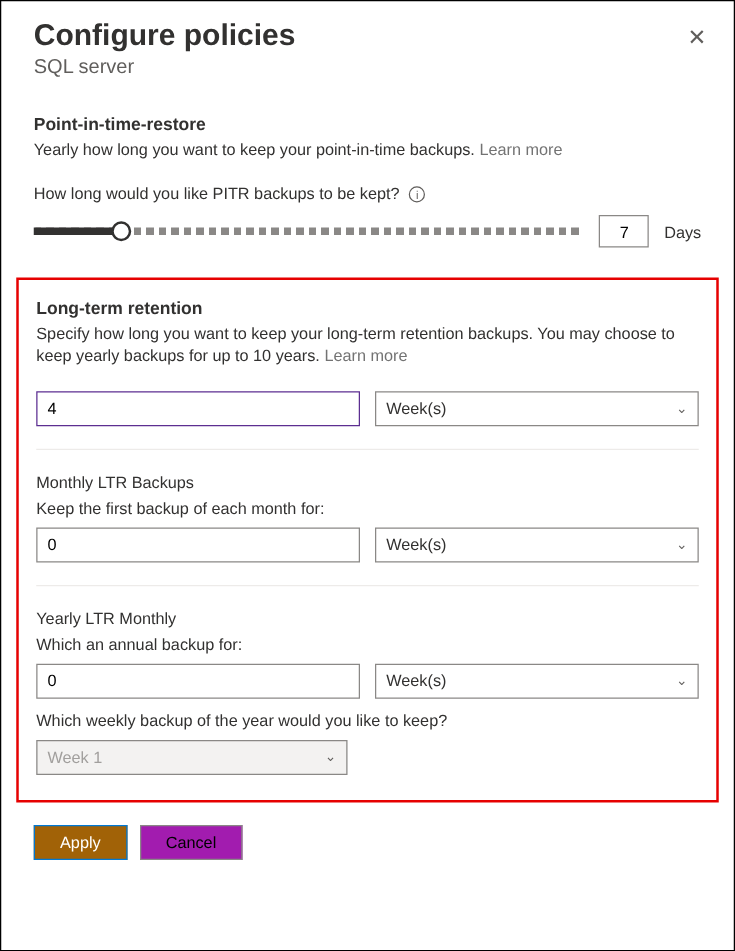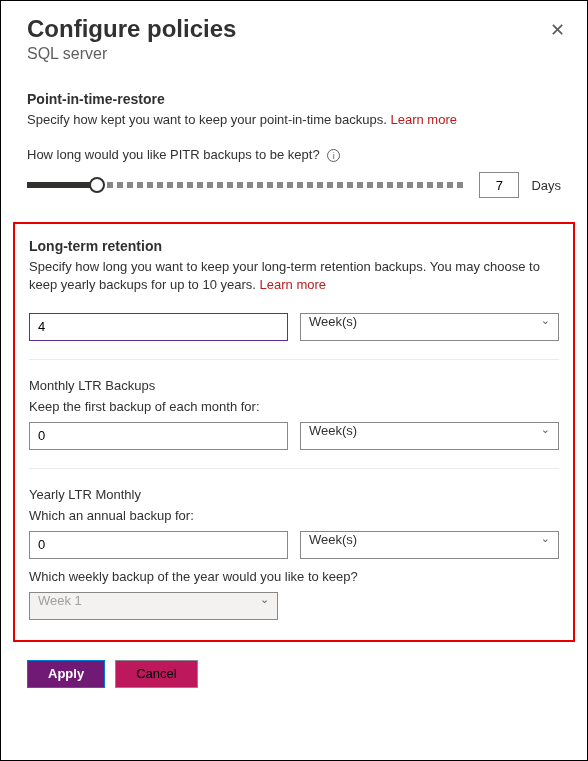--- a/index.html
+++ b/index.html
@@ -44,21 +44,21 @@
       font-weight: 600;
       font-size: 14px;
       margin-bottom: 4px;
     }
     .section-desc {
       font-size: 13px;
       line-height: 1.4;
       color: #323130;
     }
     .link {
-      color: #b91c1c;
+      color: #737373;
       cursor: pointer;
     }
     .pitr-label {
       margin-top: 18px;
       font-size: 13px;
     }
     .info-icon {
       display: inline-block;
       width: 13px; height: 13px;
       border: 1px solid #605e5c;
@@ -133,20 +133,21 @@
       padding: 0 8px;
       font-size: 13px;
       border: 1px solid #8a8886;
     }
     .text-input.active { border: 1px solid #5c2e91; }
     .select-box {
       flex: 1;
       height: 28px;
       border: 1px solid #8a8886;
       display: flex;
+      align-items: center;
       justify-content: space-between;
       padding: 0 8px;
       font-size: 13px;
       cursor: pointer;
       background: #fff;
     }
     .select-box.disabled {
       background: #f3f2f1;
       color: #a19f9d;
       cursor: default;
@@ -169,46 +170,46 @@
     .footer {
       padding: 18px 26px;
       display: flex;
       gap: 10px;
     }
     .btn {
       height: 28px;
       padding: 0 20px;
       font-size: 13px;
       border: 1px solid #8a8886;
-      background: #be185d;
+      background: #a21caf;
       cursor: pointer;
     }
     .btn.primary {
-      background: #701a75;
+      background: #a16207;
       color: #fff;
       border-color: #0078d4;
-      font-weight: 700;
+      font-weight: 400;
     }
     .half { width: 47%; flex: none; }
   </style>
 </head>
 <body>
 
 <div class="header">
   <h1>Configure policies</h1>
   <div class="subtitle">SQL server</div>
   <button class="close-btn">
     <span>✕</span>
   </button>
 </div>
 
 <div class="content">
   <div class="section-title">Point-in-time-restore</div>
   <div class="section-desc">
-    <span>Specify how kept you want to keep your point-in-time backups.</span>
+    <span>Yearly how long you want to keep your point-in-time backups.</span>
     <span class="link">Learn more</span>
   </div>
   <div class="pitr-label">
     <span>How long would you like PITR backups to be kept?</span>
     <span class="info-icon">i</span>
   </div>
   <div class="slider-row">
     <div class="slider-track">
       <div class="slider-left"></div>
       <div class="slider-thumb"></div>

